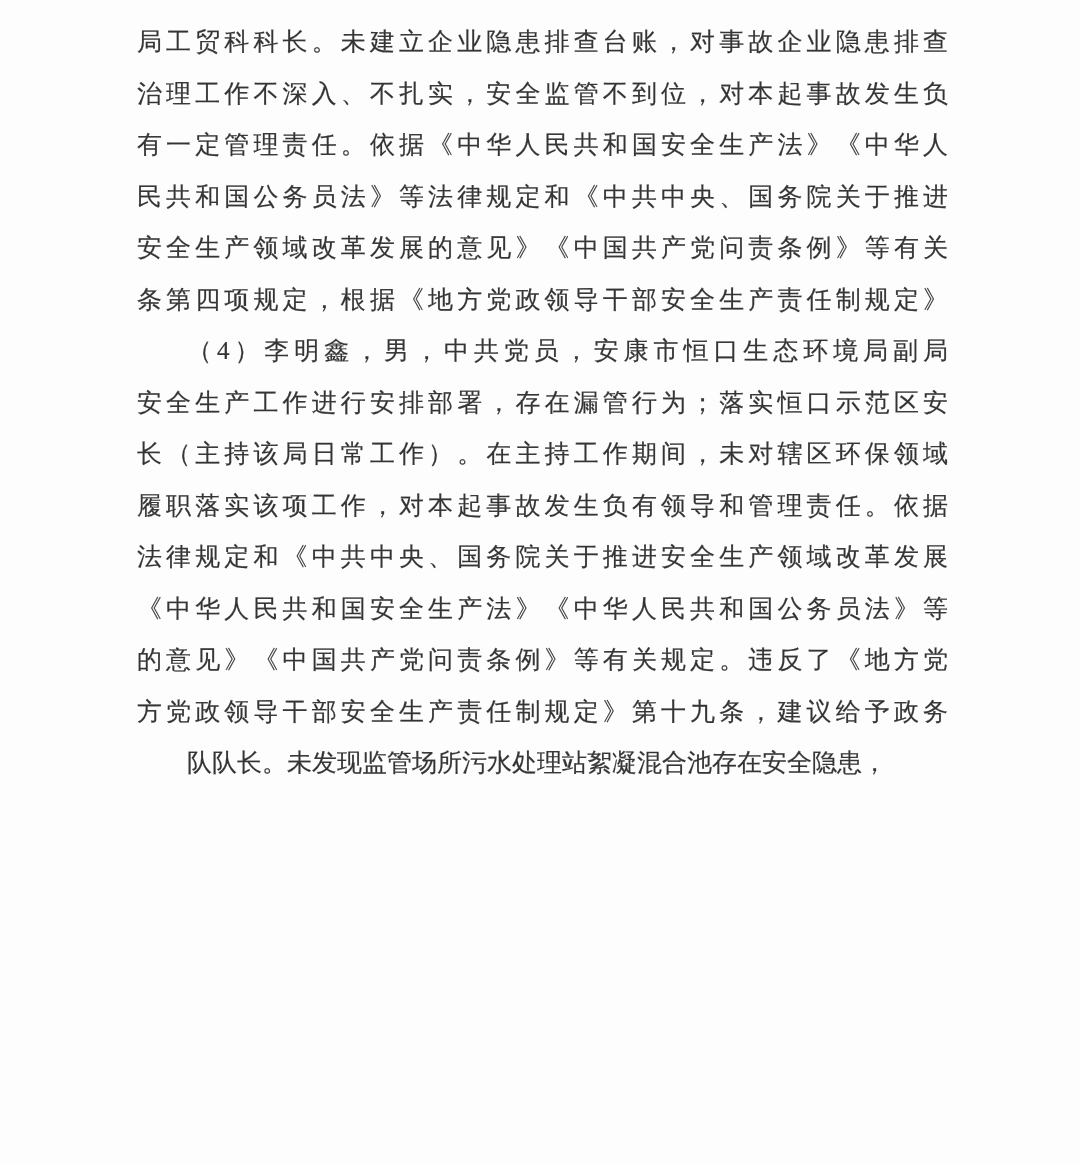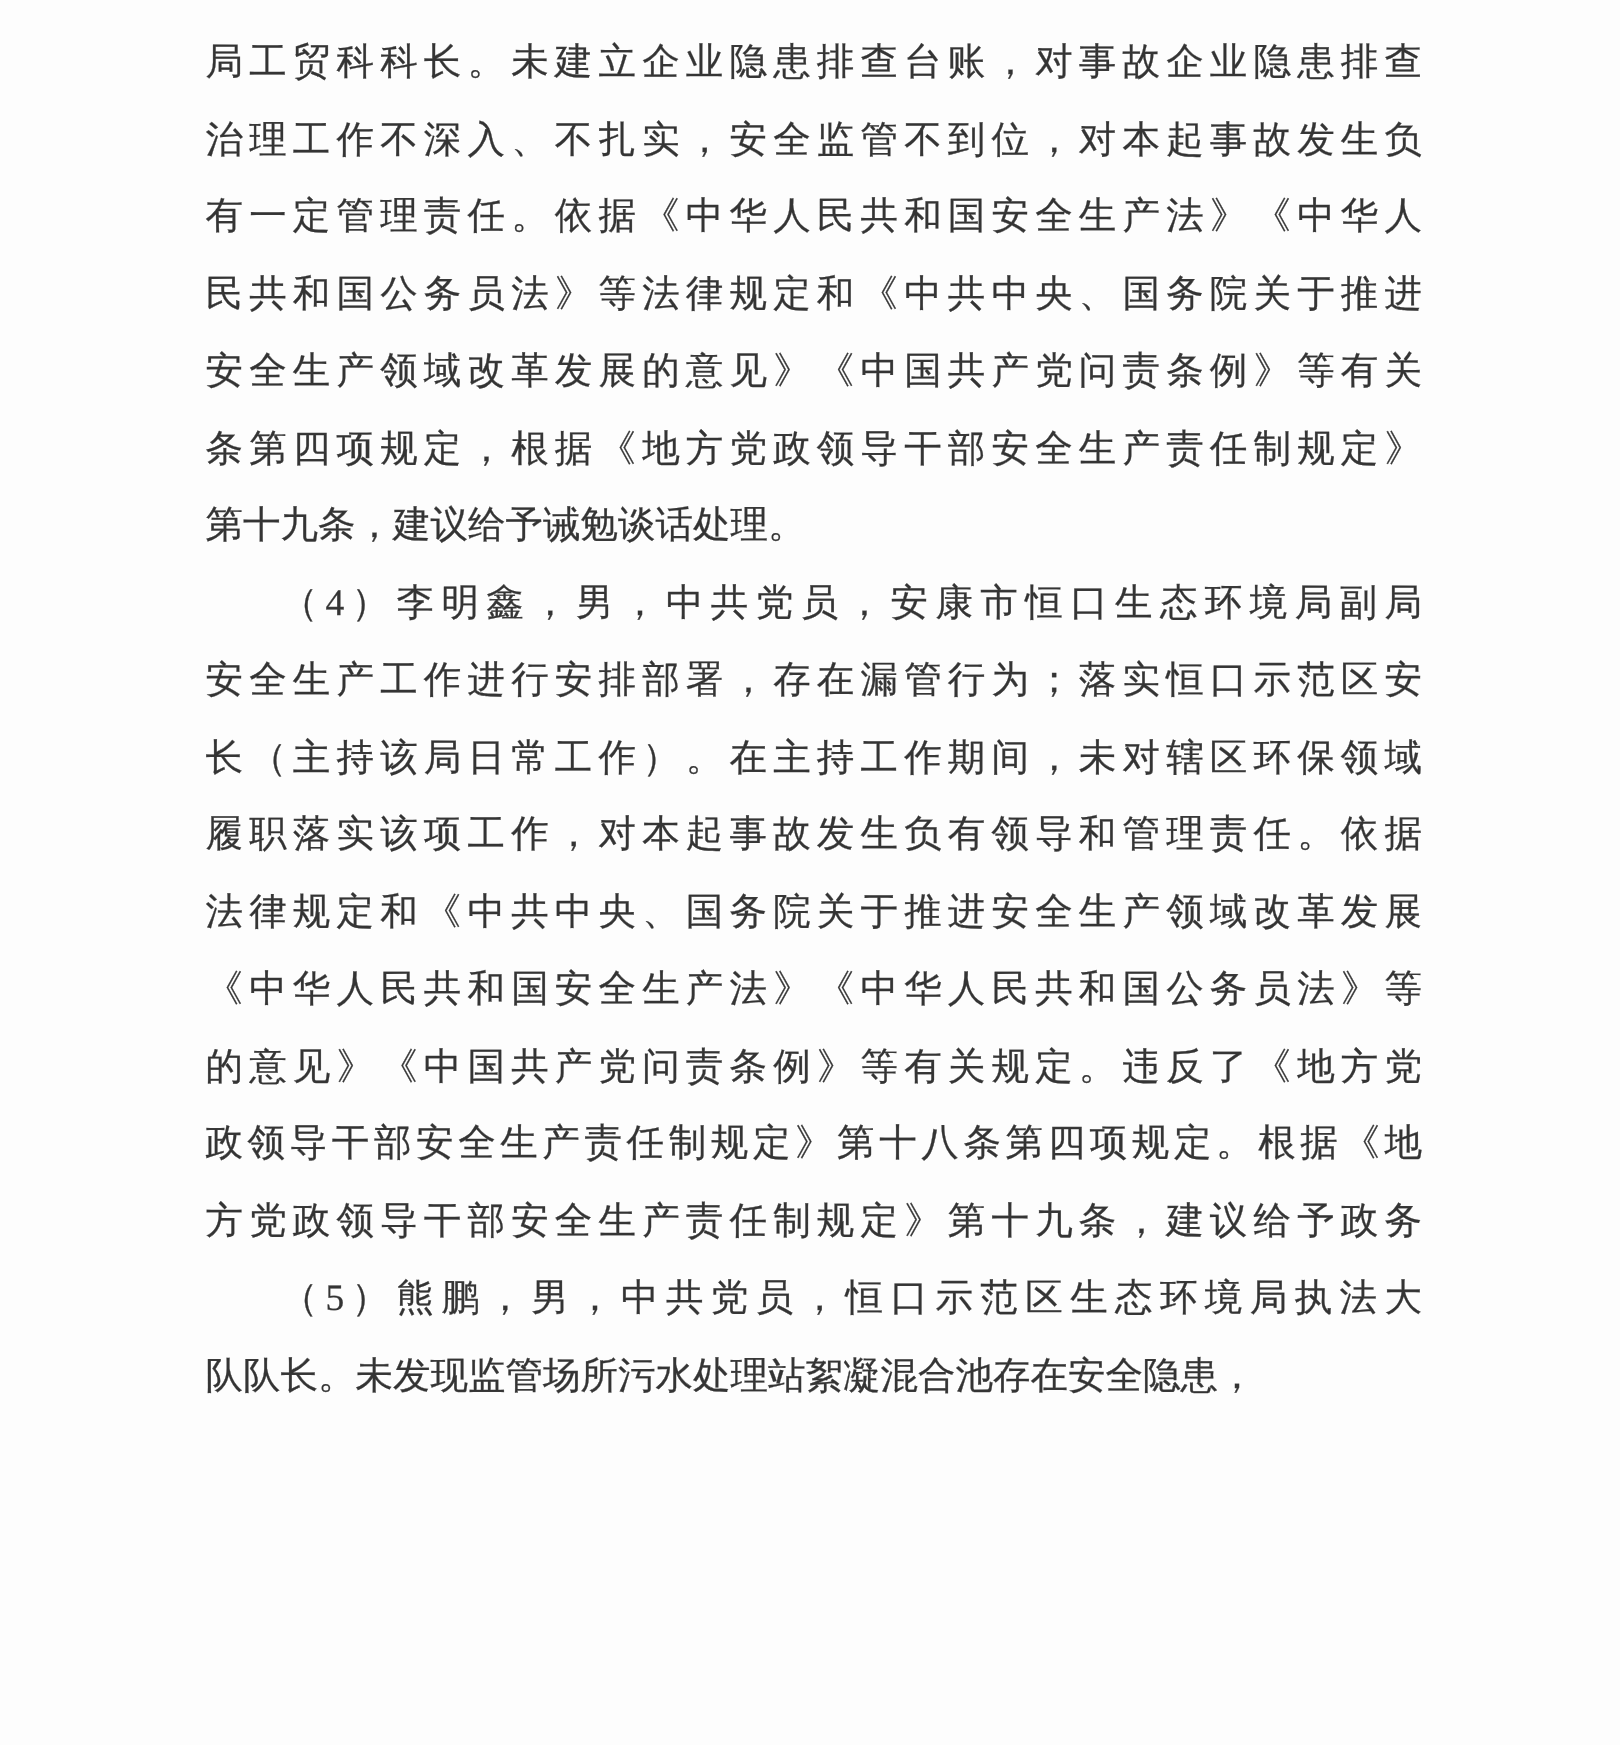--- a/index.html
+++ b/index.html
@@ -47,31 +47,28 @@
 
 <div class="page">
   <div class="text-block" id="doc">
       <div class="para">
         <div class="line">局工贸科科长。未建立企业隐患排查台账，对事故企业隐患排查</div>
         <div class="line">治理工作不深入、不扎实，安全监管不到位，对本起事故发生负</div>
         <div class="line">有一定管理责任。依据《中华人民共和国安全生产法》《中华人</div>
         <div class="line">民共和国公务员法》等法律规定和《中共中央、国务院关于推进</div>
         <div class="line">安全生产领域改革发展的意见》《中国共产党问责条例》等有关</div>
         <div class="line">条第四项规定，根据《地方党政领导干部安全生产责任制规定》</div>
-        <div class="line last">第十九条，建议给予诫勉谈话处理。</div>
       </div>
       <div class="para indent">
         <div class="line">（4）李明鑫，男，中共党员，安康市恒口生态环境局副局</div>
         <div class="line">安全生产工作进行安排部署，存在漏管行为；落实恒口示范区安</div>
         <div class="line">长（主持该局日常工作）。在主持工作期间，未对辖区环保领域</div>
         <div class="line">履职落实该项工作，对本起事故发生负有领导和管理责任。依据</div>
         <div class="line">法律规定和《中共中央、国务院关于推进安全生产领域改革发展</div>
         <div class="line">《中华人民共和国安全生产法》《中华人民共和国公务员法》等</div>
         <div class="line">的意见》《中国共产党问责条例》等有关规定。违反了《地方党</div>
-        <div class="line">政领导干部安全生产责任制规定》第十八条第四项规定。根据《地</div>
         <div class="line">方党政领导干部安全生产责任制规定》第十九条，建议给予政务</div>
       </div>
       <div class="para indent">
-        <div class="line">（5）熊鹏，男，中共党员，恒口示范区生态环境局执法大</div>
         <div class="line last">队队长。未发现监管场所污水处理站絮凝混合池存在安全隐患，</div>
       </div>
     </div>
 </div>
 
 </body></html>

